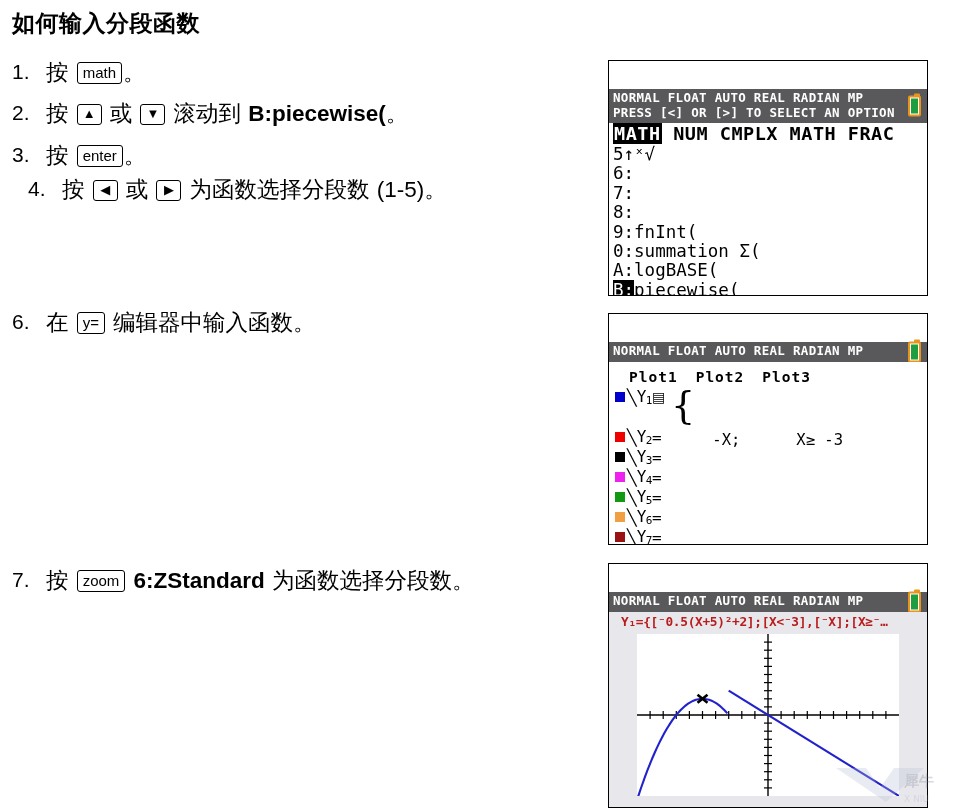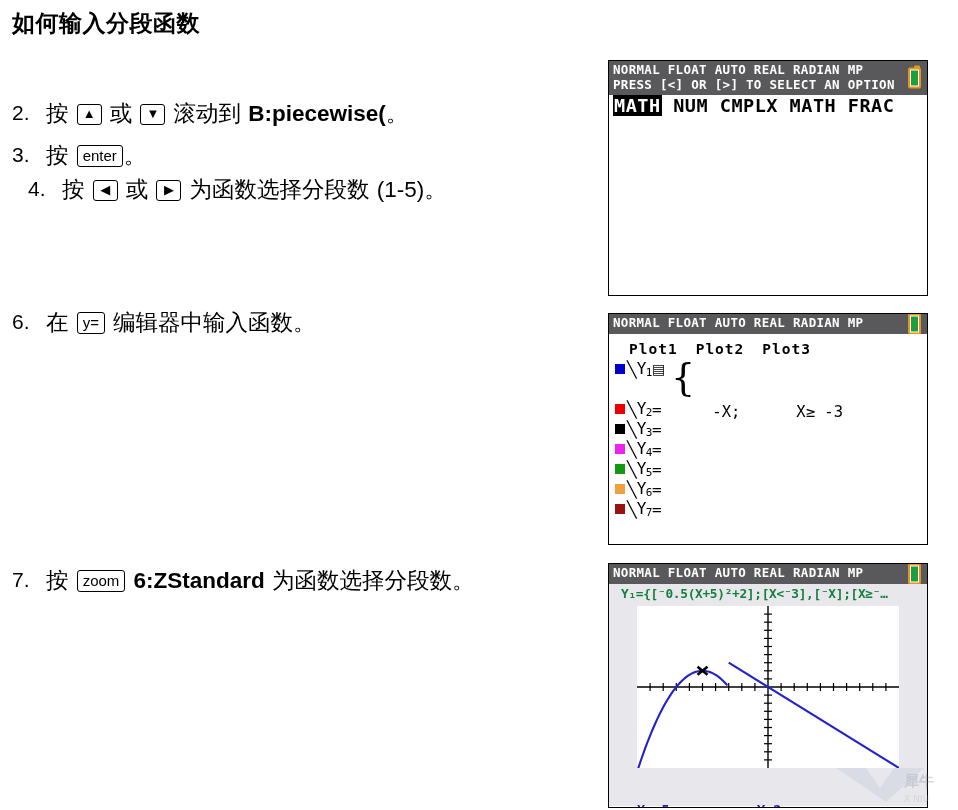--- a/index.html
+++ b/index.html
@@ -91,20 +91,21 @@
   .statusbar {
     position: relative;
     background: #59595b;
     color: #ffffff;
     font-family: "DejaVu Sans Mono", monospace;
     font-weight: bold;
     font-size: 12.5px;
     letter-spacing: 0.3px;
     padding: 1px 8px 1px 4px;
     height: 100%;
+    margin-top: 28px;
   }
   .statusbar .line { white-space: nowrap; line-height: 15px; }
   .battery {
     position: absolute;
     right: 6px; top: 50%;
     transform: translateY(-50%);
     width: 13px; height: 21px;
     border: 2px solid #e8951e;
     border-radius: 2px;
     background: #ffffff;
@@ -264,21 +265,21 @@
     position: relative;
     height: 222px;
     background: #e8e8ec;
   }
   .geq {
     position: absolute;
     left: 12px; top: 2px;
     font-family: "DejaVu Sans Mono", monospace;
     font-weight: bold;
     font-size: 12.8px;
-    color: #15803d;
+    color: #b91c1c;
     white-space: nowrap;
     letter-spacing: -0.3px;
   }
   .plotarea {
     position: absolute;
     left: 28px; top: 22px;
     width: 262px; height: 162px;
     background: #ffffff;
   }
   .traceline {
@@ -302,20 +303,21 @@
   }
 </style>
 </head>
 <body>
 
 <div id="page">
 
   <div id="left-col">
     <div id="page-title">如何输入分段函数</div>
 
+    <div class="step" id="step1" style="top:55px;"><span class="num">1.</span><span class="body"><span>按 </span><span class="key">math</span><span>。</span></span></div>
     <div class="step" id="step2" style="top:96px;"><span class="num">2.</span><span class="body"><span>按 </span><span class="key arrow">▲</span><span> 或 </span><span class="key arrow">▼</span><span> 滚动到 </span><span class="bold lat">B:piecewise(</span><span>。</span></span></div>
     <div class="step" id="step3" style="top:138px;"><span class="num">3.</span><span class="body"><span>按 </span><span class="key">enter</span><span>。</span></span></div>
     <div class="step" id="step4" style="top:172px;margin-left:16px;"><span class="num">4.</span><span class="body"><span>按 </span><span class="key arrow">◀</span><span> 或 </span><span class="key arrow">▶</span><span> 为函数选择分段数 </span><span class="lat">(1-5)</span><span>。</span></span></div>
     <div class="step" id="step6" style="top:305px;"><span class="num">6.</span><span class="body"><span>在 </span><span class="key">y=</span><span> 编辑器中输入函数。</span></span></div>
     <div class="step" id="step7" style="top:563px;"><span class="num">7.</span><span class="body"><span>按 </span><span class="key">zoom</span><span> </span><span class="bold lat">6:ZStandard</span><span> 为函数选择分段数。</span></span></div>
   </div>
 
   <div class="calc" id="calc1">
     <div class="statusbar">
       <div class="line">NORMAL FLOAT AUTO REAL RADIAN MP</div>
@@ -324,20 +326,31 @@
           <div class="fill"></div>
         </div>
     </div>
     <div class="screenbody">
       <div class="tabs">
         <span class="sel">MATH</span>
         <span>NUM</span>
         <span>CMPLX</span>
         <span>MATH</span>
         <span>FRAC</span>
+      </div>
+      <div class="menu-list">
+        <div>5↑ˣ√</div>
+        <div>6:</div>
+        <div>7:</div>
+        <div>8:</div>
+        <div>9:fnInt(</div>
+        <div>0:summation Σ(</div>
+        <div>A:logBASE(</div>
+        <div><span class="hl">B:</span><span>piecewise(</span></div>
+        <div>C:Numeric Solver…</div>
       </div>
 
     </div>
   </div>
 
   <div class="calc" id="calc2">
     <div class="statusbar">
       <div class="line">NORMAL FLOAT AUTO REAL RADIAN MP</div>
       <div class="battery">
           <div class="fill"></div>

